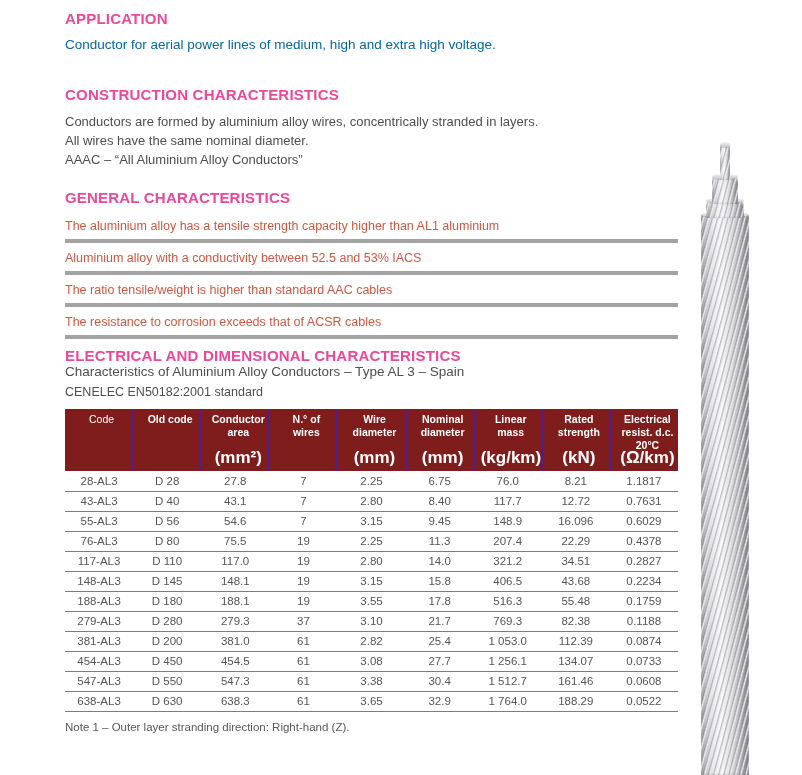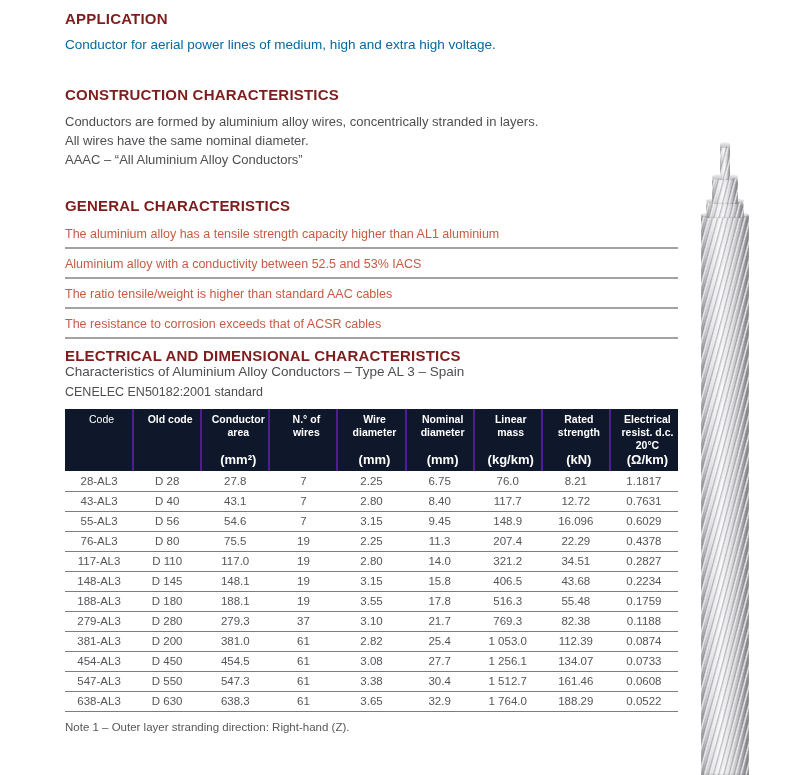--- a/index.html
+++ b/index.html
@@ -5,48 +5,48 @@
   * { margin:0; padding:0; box-sizing:border-box; }
   html,body { background:#ffffff; }
   .page {
     position:relative; width:802px; height:775px; background:#ffffff;
     overflow:hidden;
     font-family:"Liberation Sans","DejaVu Sans",sans-serif;
   }
   .content { position:absolute; left:65px; top:8px; width:613px; }
 
   h2.section {
-    font-size:15px; font-weight:bold; color:#7f1d1d; letter-spacing:0.2px;
+    font-size:15px; font-weight:bold; color:#ec4899; letter-spacing:0.2px;
   }
   .sec-application { margin-top:2px; }
   .app-body { margin-top:10px; font-size:13.5px; color:#0369a1; }
   .sec-construction { margin-top:34px; }
   .construction-lines { margin-top:9px; }
   .body-line { font-size:13px; line-height:19px; color:#4f4f53; }
-  .sec-general { margin-top:28px; }
+  .sec-general { margin-top:20px; }
   .general-list { margin-top:13px; }
   .char-row {
     font-size:12.5px; color:#c75b45; padding-bottom:6px; margin-bottom:8px;
-    border-bottom:2px solid #a3a3a3;
+    border-bottom:4px solid #a3a3a3;
   }
   .sec-electrical { margin-top:8px; }
   .subtitle { margin-top:0; font-size:13.5px; color:#4f4f53; }
   .standard { margin-top:6px; font-size:12.5px; color:#4f4f53; }
 
   table.spec {
     margin-top:10px; width:613px; border-collapse:collapse; table-layout:fixed;
   }
   table.spec th {
-    background:#0f172a; color:#ffffff; font-weight:normal;
+    background:#7f1d1d; color:#ffffff; font-weight:normal;
     font-size:10.5px; line-height:1.25; height:62px;
     vertical-align:top; position:relative; padding:4px 2px 16px 8px;
     text-align:center;
   }
   table.spec th + th { border-left:2px solid #4c1d95;font-weight:bold; }
-  .th-unit { position:absolute; left:6px; right:0; bottom:3px; font-size:13px; }
+  .th-unit { position:absolute; left:6px; right:0; bottom:3px; font-size:17px; }
   table.spec td {
     height:20px; text-align:center; font-size:11.5px; color:#55555a;
     border-bottom:1px solid #7d7d7d; padding:0 2px; white-space:nowrap;
   }
   .note { margin-top:9px; font-size:11.5px; color:#58585c; }
 
   
   .cable { position:absolute; left:701px; top:144px; width:48px; height:631px; }
   .cable .seg {
     position:absolute; left:50%; transform:translateX(-50%);

